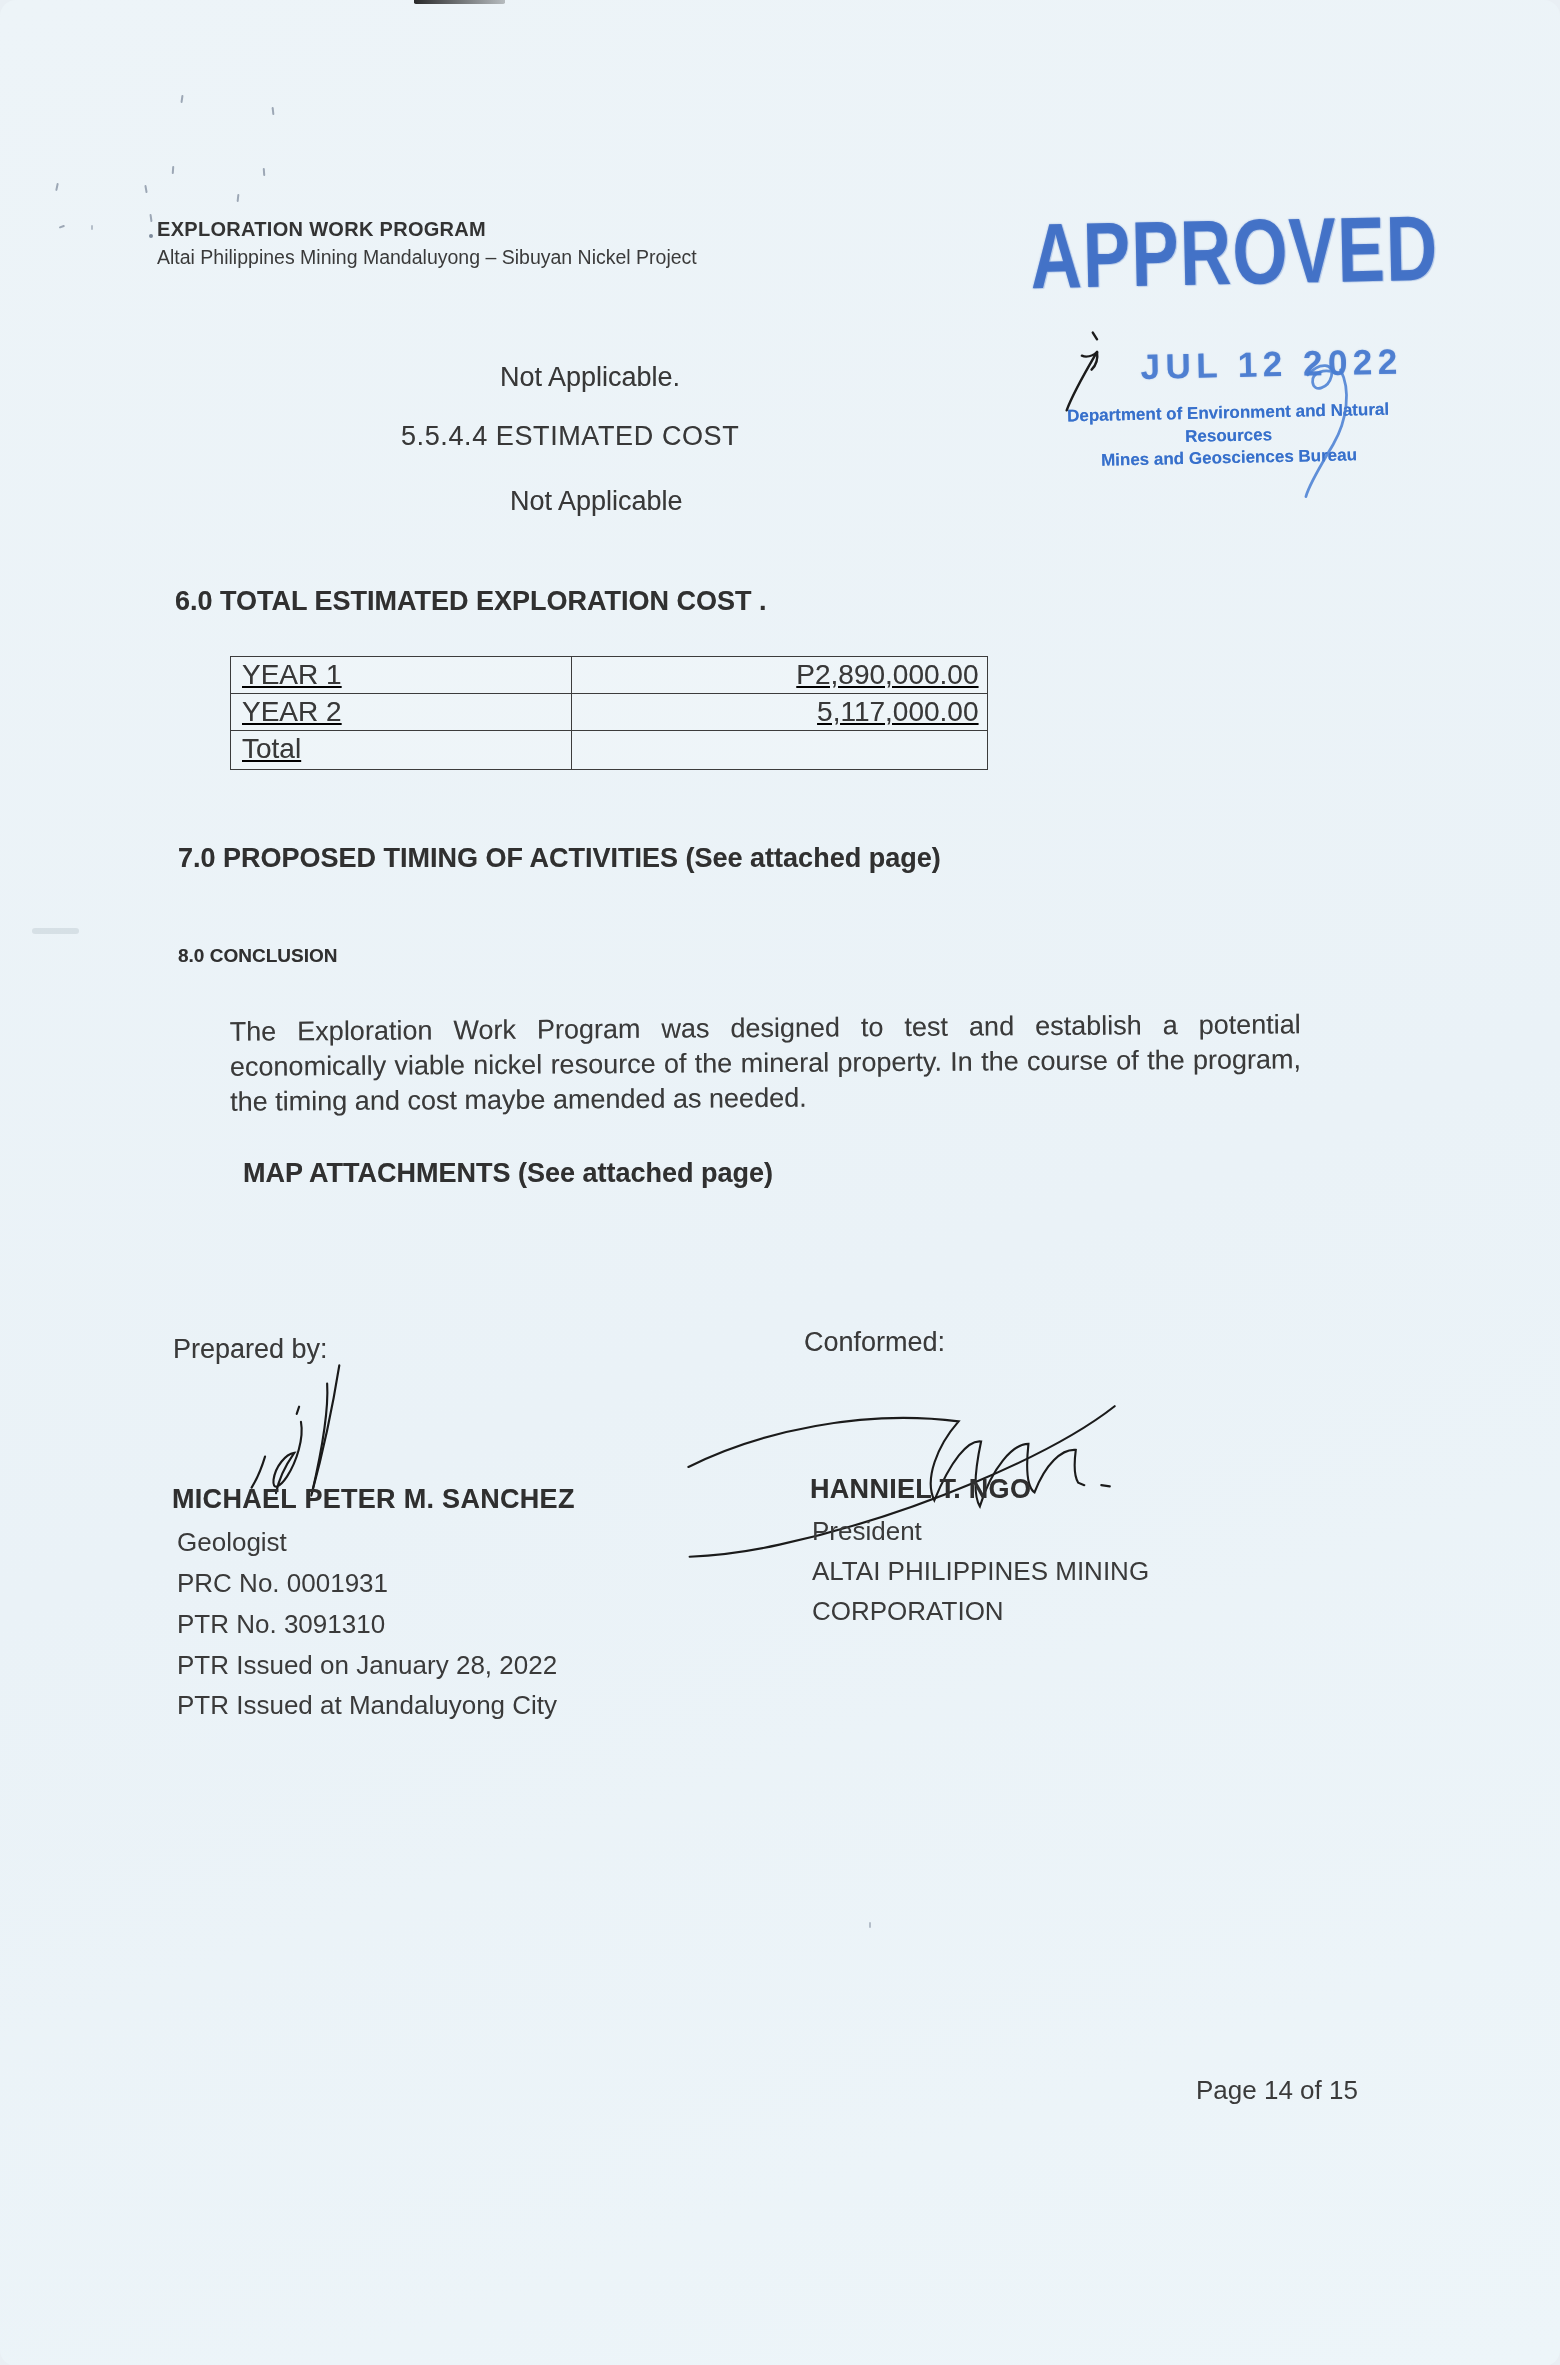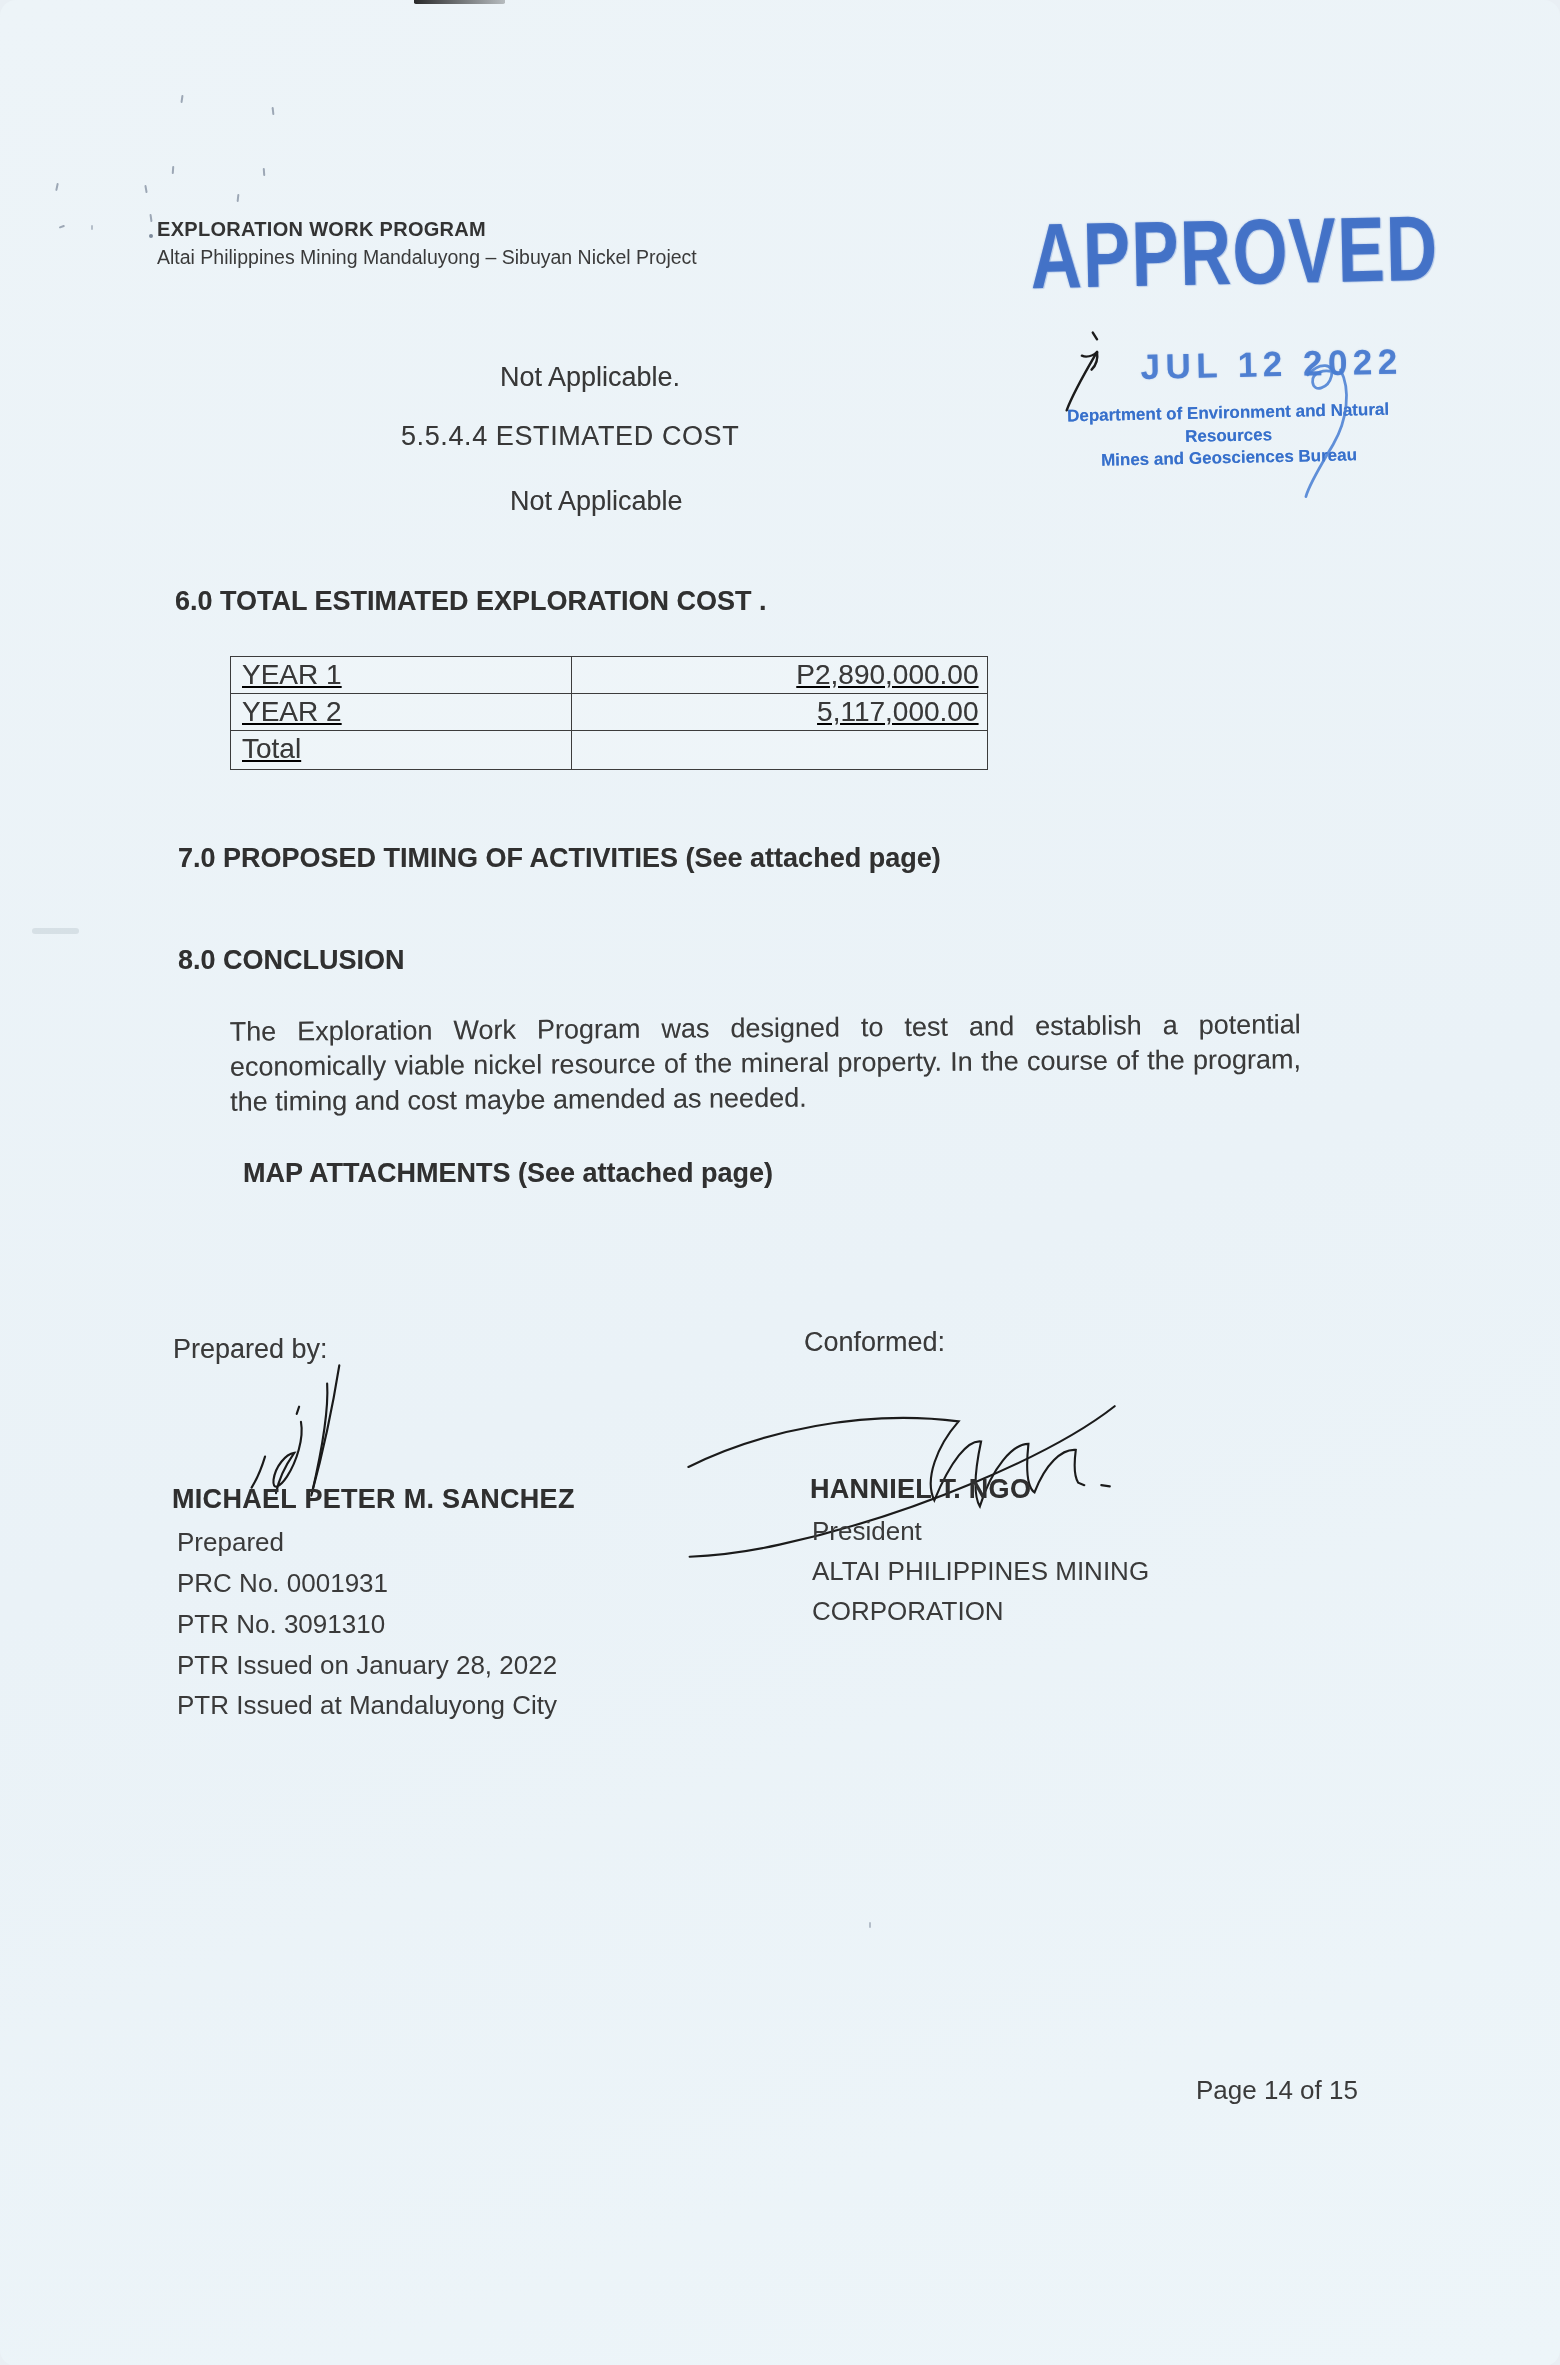--- a/index.html
+++ b/index.html
@@ -42,21 +42,21 @@
     font-size: 17px; font-weight: bold; line-height: 22.5px;
     color: rgba(52,110,202,.95); text-shadow: 0 0 0.6px rgba(52,110,202,.6);
   }
 
   
   .na1  { left: 500px; top: 362px; font-size: 27px; }
   .h544 { left: 401px; top: 421px; font-size: 27px; letter-spacing: 0.6px; }
   .na2  { left: 510px; top: 486px; font-size: 27px; }
   .h60  { left: 175px; top: 586px; font-size: 27px; font-weight: bold; color: #303030; }
   .h70  { left: 178px; top: 843px; font-size: 27px; font-weight: bold; color: #303030; }
-  .h80  { left: 178px; top: 945px; font-size: 27px; font-weight: bold; color: #303030; }
+  .h80  { left: 178px; top: 945px; font-size: 19px; font-weight: bold; color: #303030; }
   .para {
     left: 230px; top: 1011px; width: 1071px;
     font-size: 27px; line-height: 35px; color: #3a3a3a;
     text-align: justify; transform: rotate(-0.4deg);
     text-shadow: 0 0 0.6px rgba(50,50,50,.35);
   }
   .hmap { left: 243px; top: 1158px; font-size: 27px; font-weight: bold; color: #303030; }
 
   
   .cost-table {
@@ -179,21 +179,21 @@
     <g fill="none" stroke="#1a1a1a" stroke-width="3.5" stroke-linecap="round">
       <path d="M158 2 C150 52 132 142 112 216"></path>
       <path d="M138 32 C141 82 127 152 113 212"></path>
       <path d="M95 95 C100 122 88 160 72 185 C60 203 48 208 50 190 C53 168 70 148 84 146 C70 166 58 192 54 212"></path>
       <path d="M36 152 C30 172 22 190 14 203"></path>
       <path d="M88 82 l4 -12"></path>
     </g>
   </svg>
 
   <div class="abs sig-name scan-text" style="left:172px;top:1484px;">MICHAEL PETER M. SANCHEZ</div>
-  <div class="abs sig-line" style="left:177px;top:1527px;">Prepared</div>
+  <div class="abs sig-line" style="left:177px;top:1527px;">Geologist</div>
   <div class="abs sig-line" style="left:177px;top:1568px;">PRC No. 0001931</div>
   <div class="abs sig-line" style="left:177px;top:1609px;">PTR No. 3091310</div>
   <div class="abs sig-line" style="left:177px;top:1650px;">PTR Issued on January 28, 2022</div>
   <div class="abs sig-line" style="left:177px;top:1690px;">PTR Issued at Mandaluyong City</div>
 
   <div class="abs sig-label scan-text" style="left:804px;top:1327px;">Conformed:</div>
 
   <svg style="left:682px;top:1388px;" width="450" height="170" viewBox="0 0 740 280">
     <g fill="none" stroke="#1b1b1b" stroke-width="3.5" stroke-linecap="round">
       <path d="M10 130 C130 70 300 35 455 55 C420 95 398 150 415 185 C442 120 470 85 492 88 C482 135 478 175 490 195 C510 130 545 92 570 92 C566 130 566 162 580 172 C598 125 625 100 648 102 C645 125 645 145 652 156 l10 4"></path>

